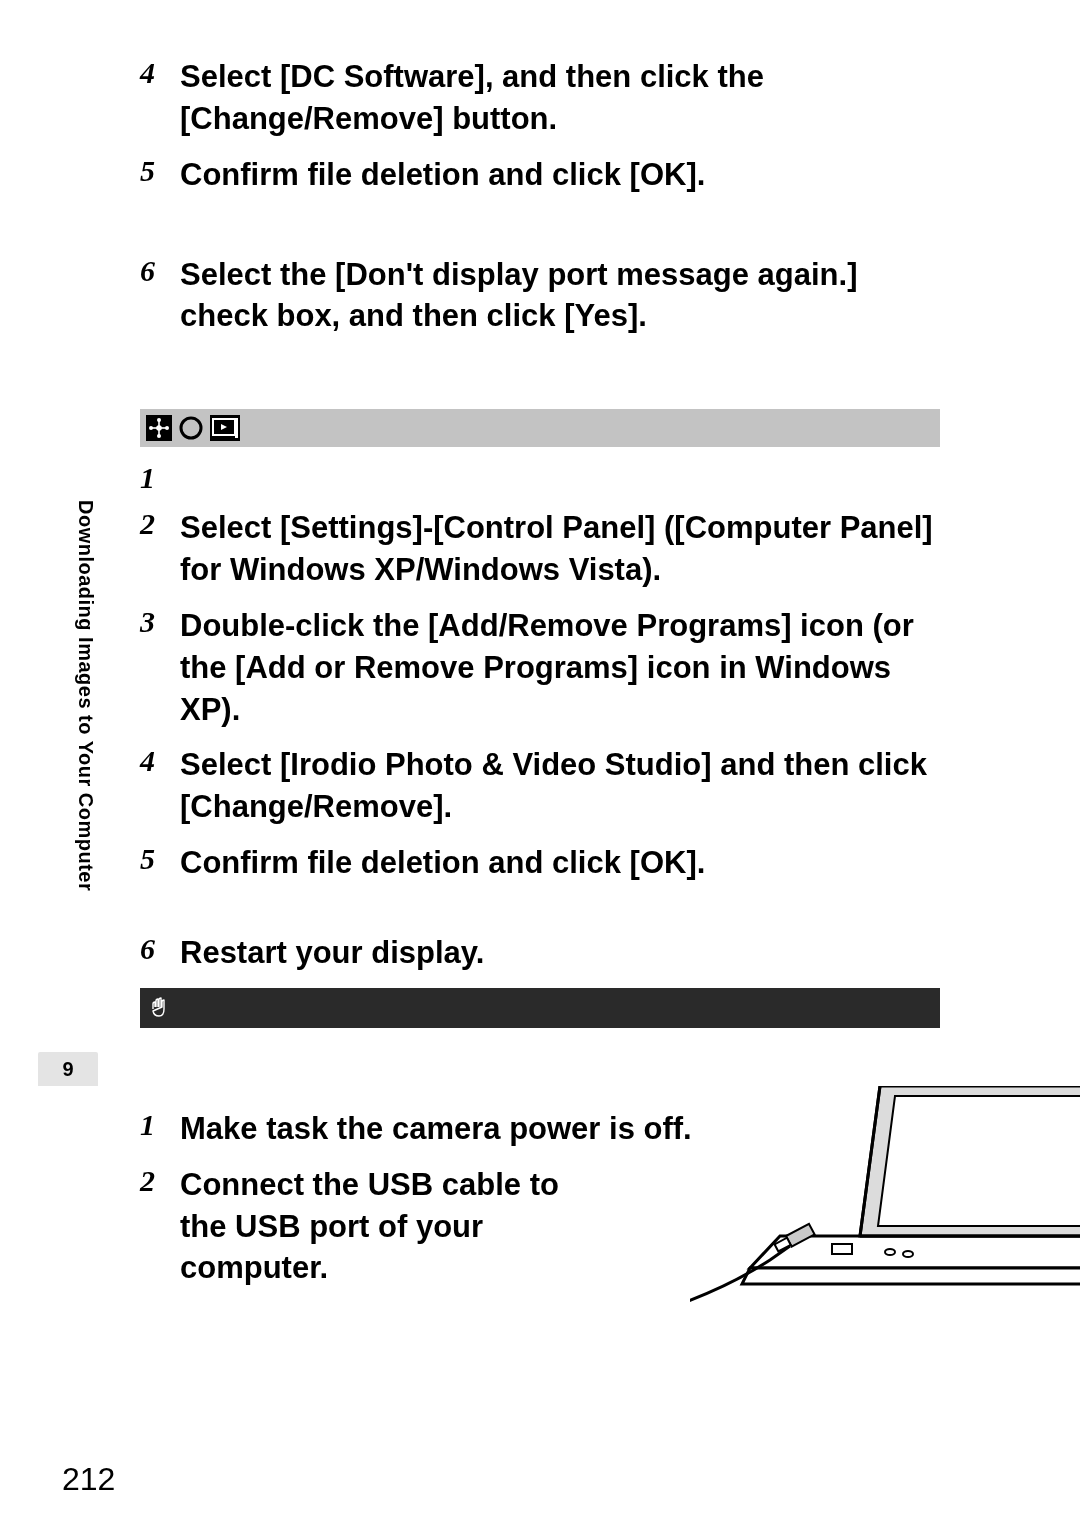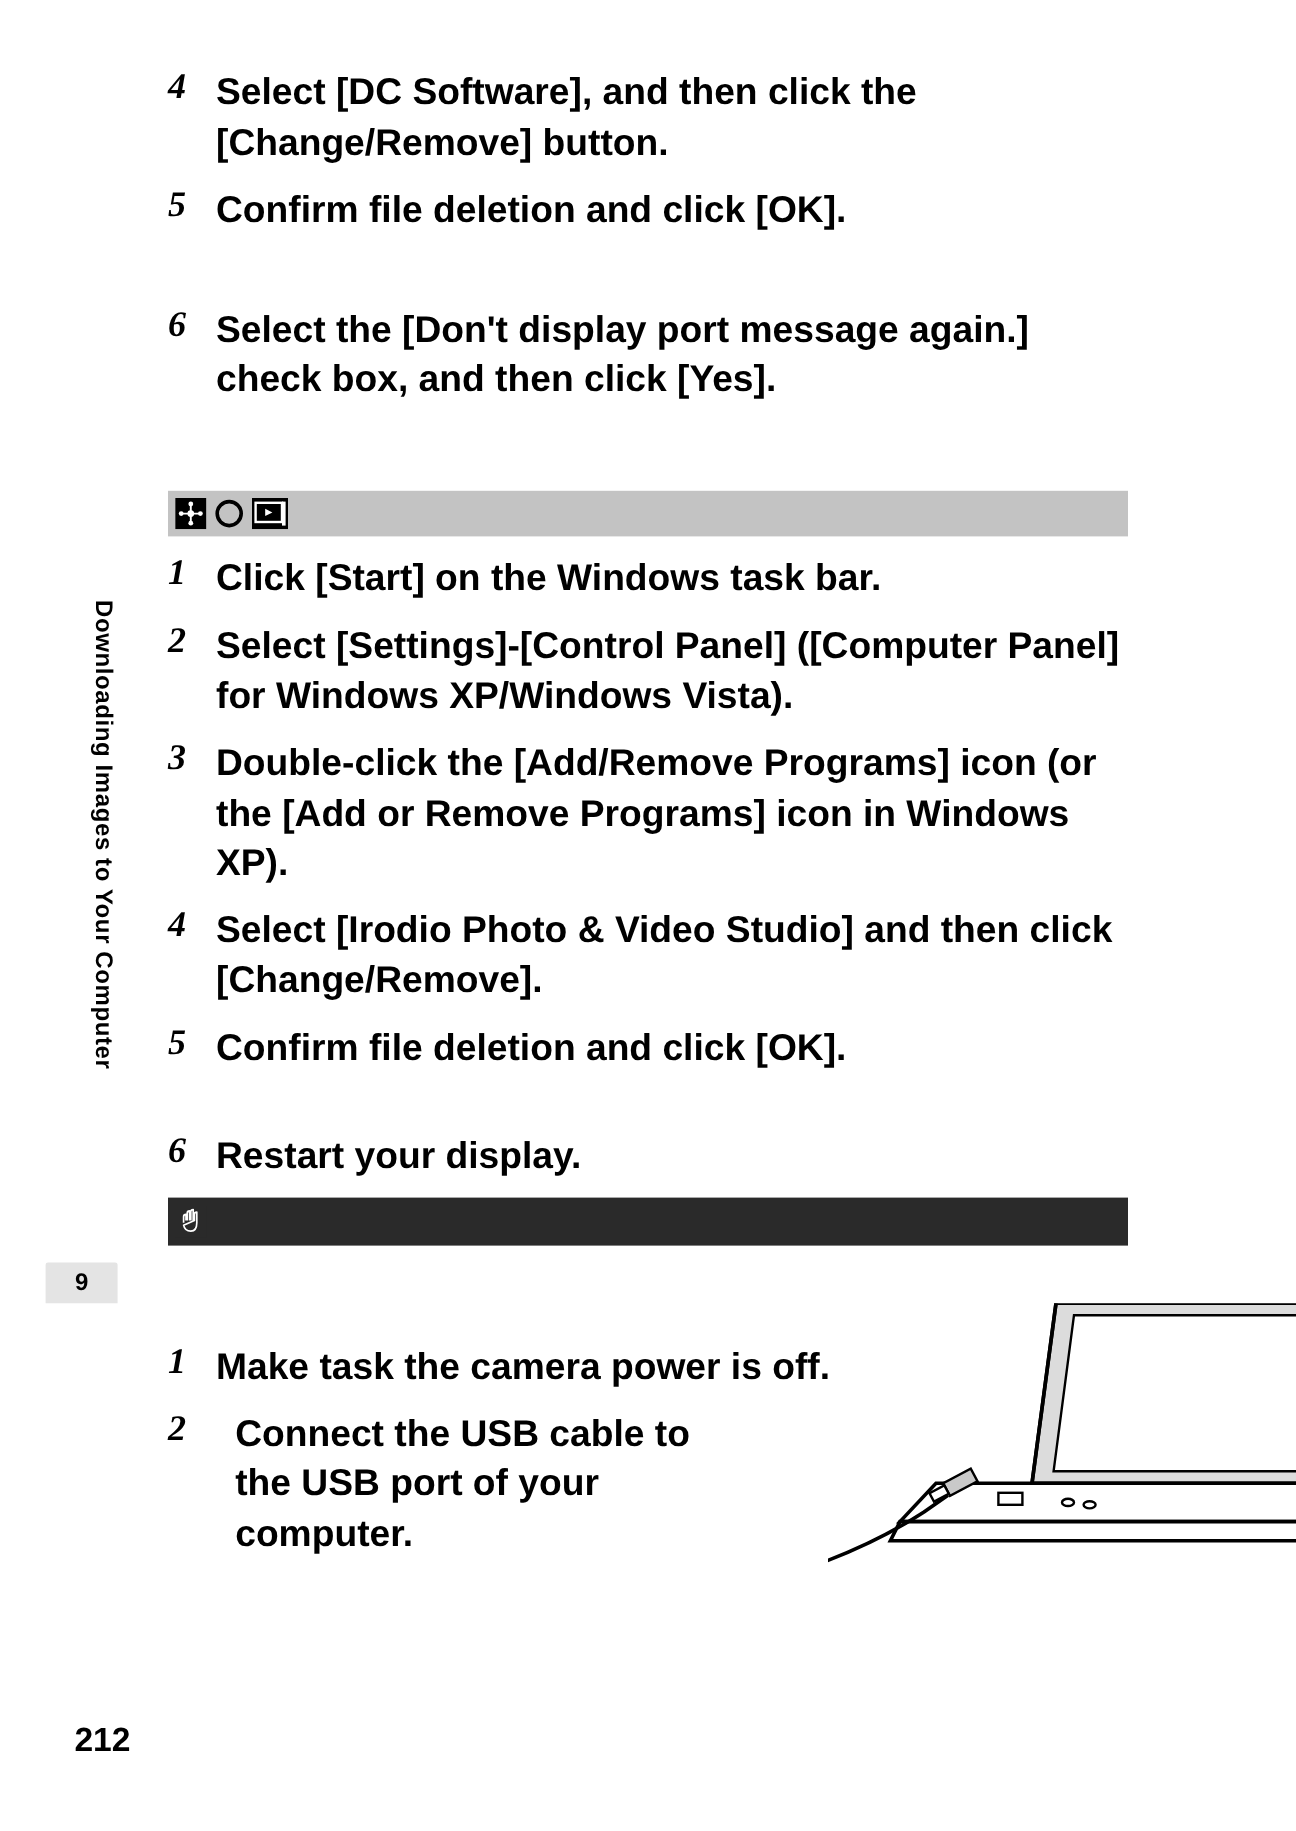--- a/index.html
+++ b/index.html
@@ -96,39 +96,38 @@
     font-weight: bold;
     font-size: 20px;
     display: flex;
     align-items: center;
     justify-content: center;
     border-radius: 2px 2px 0 0;
   }
   .page-number {
     position: absolute;
     left: 62px;
-    bottom: 60px;
-    font-weight: bold;
-    font-size: 28px;
+    bottom: 28px;
+    font-weight: normal;
+    font-size: 32px;
   }
   .illustration {
     position: absolute;
     left: 550px;
     top: 1030px;
     width: 392px;
     height: 220px;
   }
   .step-two-col {
     display: flex;
     align-items: flex-start;
   }
   .step-two-col .step-left {
     width: 400px;
     flex-shrink: 0;
-    margin-left: 16px;
   }
   .gap-6 {
     height: 34px;
   }
 </style>
 </head>
 <body>
 
 <div class="page">
 
@@ -178,21 +177,20 @@
           <rect x="0" y="0" width="30" height="26" fill="#000"></rect>
           <rect x="3" y="4" width="22" height="16" fill="none" stroke="#fff" stroke-width="2"></rect>
           <polygon points="11,9 11,15 17,12" fill="#fff"></polygon>
           <rect x="25" y="3" width="3" height="20" fill="#fff"></rect>
         </svg>
       </span>
     </div>
 
     <div class="step">
       <div class="step-num">1</div>
-      <div class="step-text">Click [Start] on the Windows task bar.</div>
     </div>
     <div class="step">
       <div class="step-num">2</div>
       <div class="step-text">Select [Settings]-[Control Panel] ([Computer Panel] for Windows XP/Windows Vista).</div>
     </div>
     <div class="step">
       <div class="step-num">3</div>
       <div class="step-text">Double-click the [Add/Remove Programs] icon (or the [Add or Remove Programs] icon in Windows XP).</div>
     </div>
     <div class="step">

